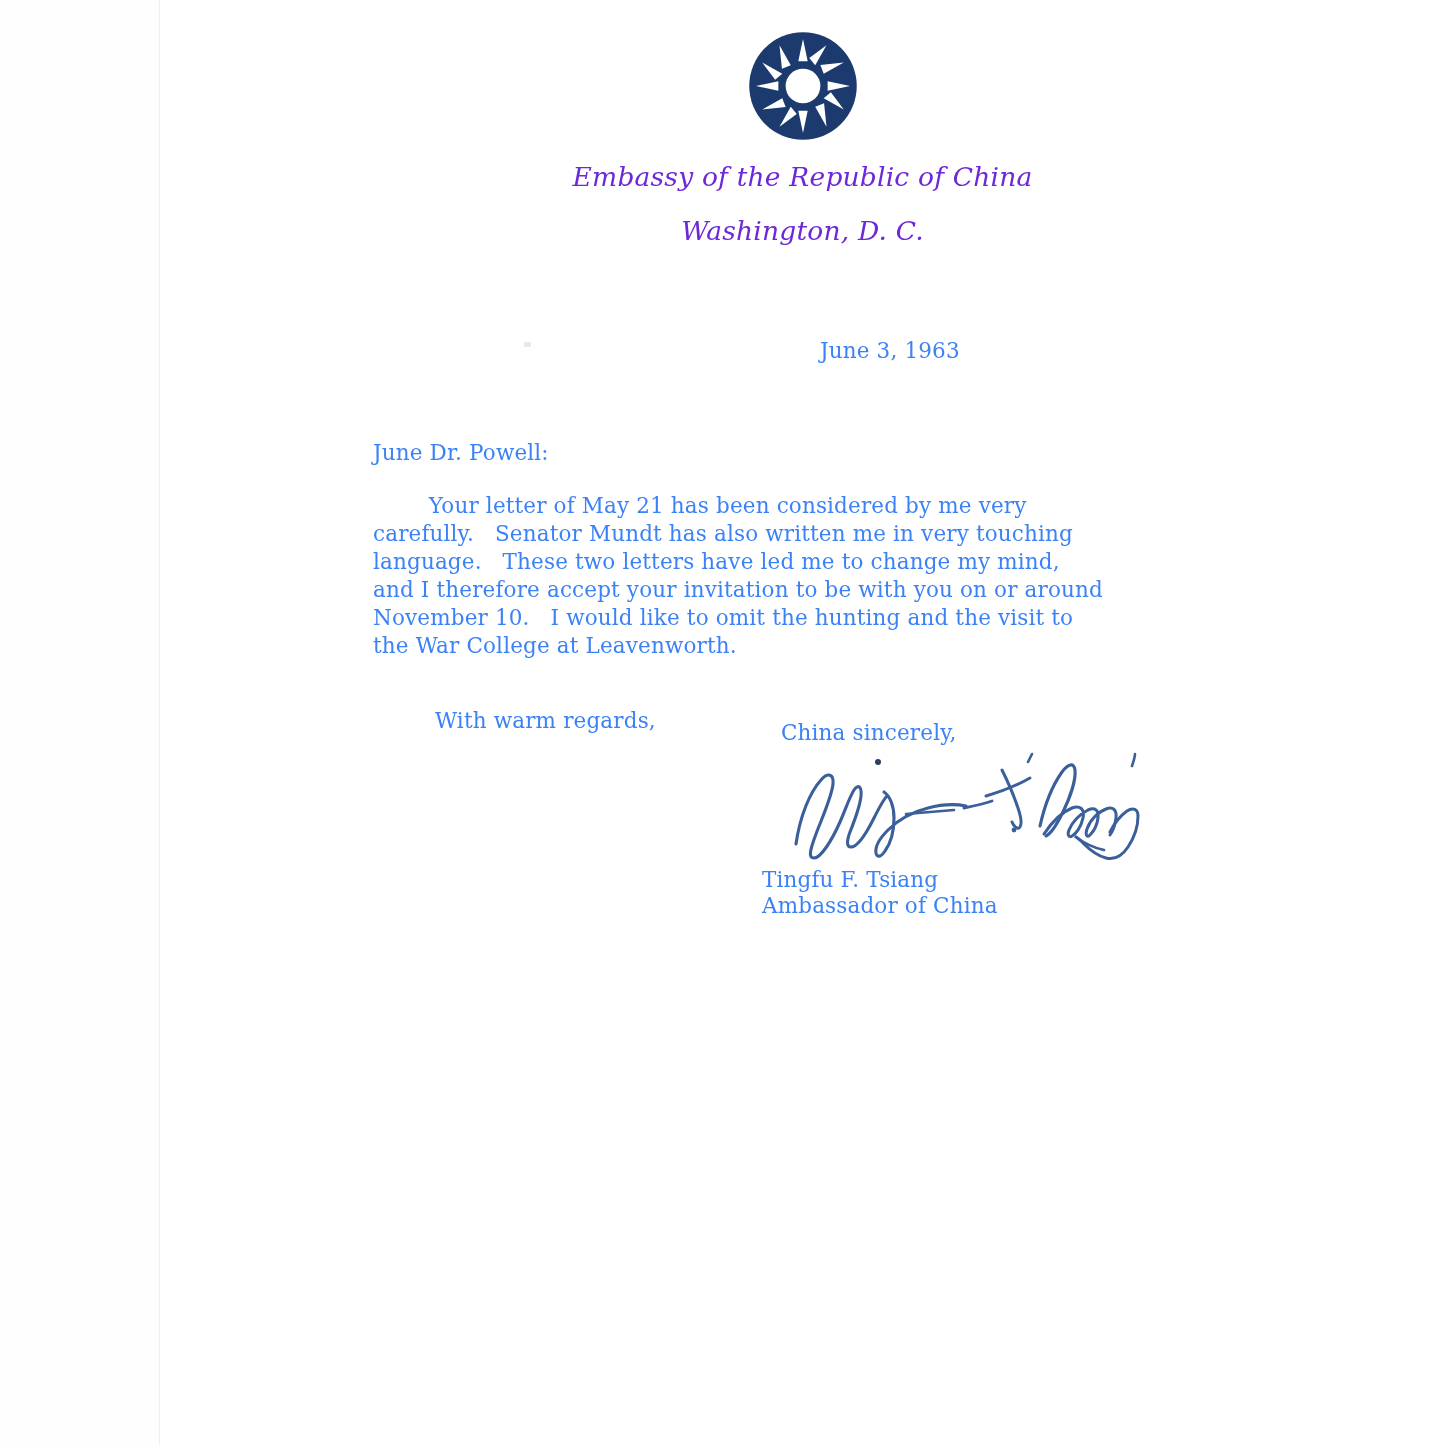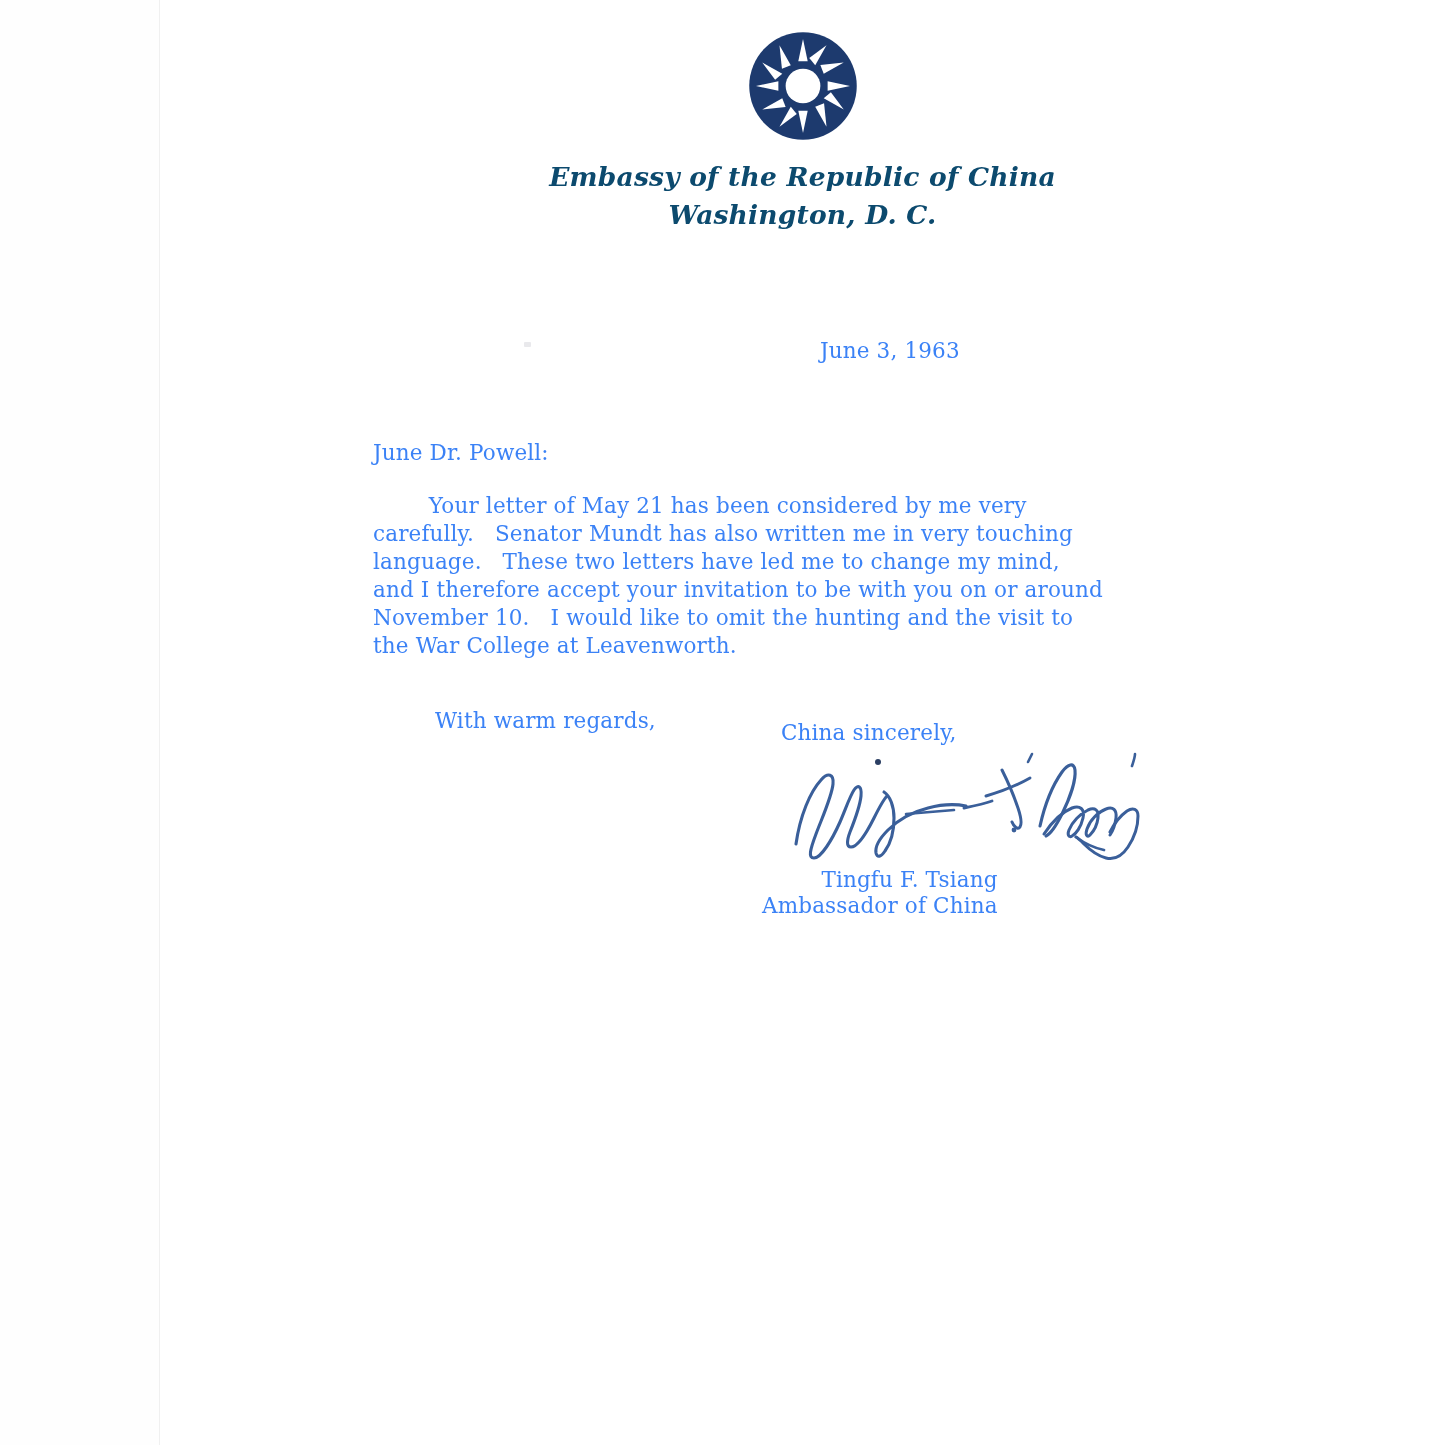--- a/index.html
+++ b/index.html
@@ -48,34 +48,34 @@
     width: 1285px;
     text-align: center;
   }
   #emblem-wrap {
     display: block;
     margin: 0 auto 18px auto;
     width: 112px;
     height: 112px;
   }
   .lh-line {
-    color: #0c4a6e;
+    color: #6d28d9;
     font-family: "DejaVu Serif", "Liberation Serif", serif;
-    font-weight: bold;
+    font-weight: normal;
     font-style: italic;
     letter-spacing: 0.2px;
   }
   #lh-org {
     font-size: 26.5px;
     line-height: 34px;
   }
   #lh-city {
     font-size: 26.5px;
     line-height: 34px;
-    margin-top: 4px;
+    margin-top: 20px;
   }
 
   
   .typed {
     position: absolute;
     font-family: "DejaVu Serif", "Liberation Serif", serif;
     color: #3b82f6;
     font-size: 21.5px;
     line-height: 25px;
     white-space: pre;
@@ -101,21 +101,21 @@
     margin-top: 40px;
   }
   #closing-line {
     left: 781px;
     top: 720px;
   }
   #signer-block {
     left: 762px;
     top: 867px;
     line-height: 26px;
-    text-align: right;
+    text-align: left;
   }
   #recipient-block {
     left: 373px;
     top: 991px;
     line-height: 25.5px;
   }
 
   
   #signature {
     position: absolute;

